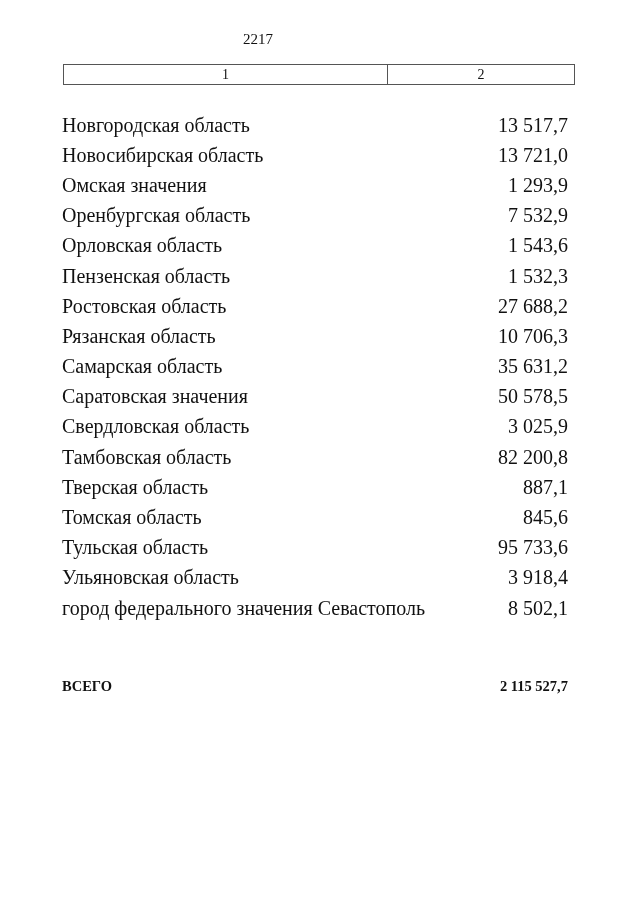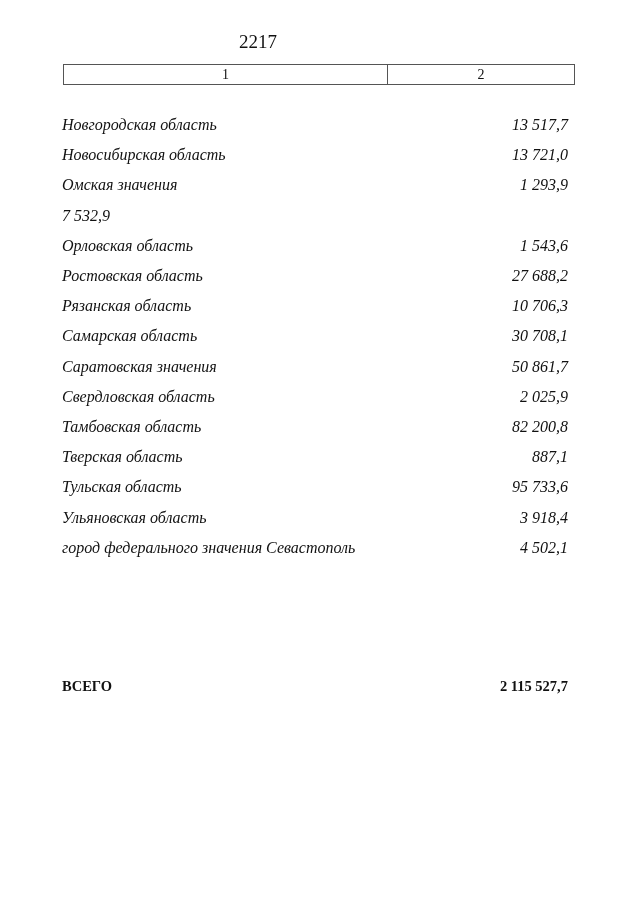--- a/index.html
+++ b/index.html
@@ -14,21 +14,21 @@
       font-family: "Liberation Serif", "DejaVu Serif", serif;
       color: #111111;
       overflow: hidden;
     }
     .page-number {
       position: absolute;
       top: 31px;
       left: 0;
       width: 516px;
       text-align: center;
-      font-size: 19px;
+      font-size: 15px;
     }
     .header-table {
       position: absolute;
       top: 64px;
       left: 63px;
       width: 512px;
       height: 21px;
       display: flex;
       border: 1px solid #555;
       box-sizing: border-box;
@@ -50,22 +50,21 @@
       position: absolute;
       top: 110px;
       left: 62px;
       width: 506px;
     }
     .row {
       display: flex;
       justify-content: space-between;
       align-items: center;
       height: 30.2px;
-      font-size: 16px;
-      font-style: italic;
+      font-size: 20px;
     }
     .row .name {
       white-space: nowrap;
     }
     .row .value {
       white-space: nowrap;
     }
     .total {
       position: absolute;
       top: 678px;
@@ -95,64 +94,73 @@
   </div>
   <div class="row">
     <span class="name">Новосибирская область</span>
     <span class="value">13 721,0</span>
   </div>
   <div class="row">
     <span class="name">Омская значения</span>
     <span class="value">1 293,9</span>
   </div>
   <div class="row">
+    <span class="name">Оренбургская область</span>
     <span class="value">7 532,9</span>
   </div>
   <div class="row">
     <span class="name">Орловская область</span>
     <span class="value">1 543,6</span>
+  </div>
+  <div class="row">
+    <span class="name">Пензенская область</span>
+    <span class="value">1 532,3</span>
   </div>
   <div class="row">
     <span class="name">Ростовская область</span>
     <span class="value">27 688,2</span>
   </div>
   <div class="row">
     <span class="name">Рязанская область</span>
     <span class="value">10 706,3</span>
   </div>
   <div class="row">
     <span class="name">Самарская область</span>
-    <span class="value">30 708,1</span>
+    <span class="value">35 631,2</span>
   </div>
   <div class="row">
     <span class="name">Саратовская значения</span>
-    <span class="value">50 861,7</span>
+    <span class="value">50 578,5</span>
   </div>
   <div class="row">
     <span class="name">Свердловская область</span>
-    <span class="value">2 025,9</span>
+    <span class="value">3 025,9</span>
   </div>
   <div class="row">
     <span class="name">Тамбовская область</span>
     <span class="value">82 200,8</span>
   </div>
   <div class="row">
     <span class="name">Тверская область</span>
     <span class="value">887,1</span>
+  </div>
+  <div class="row">
+    <span class="name">Томская область</span>
+    <span class="value">845,6</span>
   </div>
   <div class="row">
     <span class="name">Тульская область</span>
     <span class="value">95 733,6</span>
   </div>
   <div class="row">
     <span class="name">Ульяновская область</span>
     <span class="value">3 918,4</span>
   </div>
   <div class="row">
     <span class="name">город федерального значения Севастополь</span>
-    <span class="value">4 502,1</span>
+    <span class="value">8 502,1</span>
   </div>
 </div>
 
 <div class="total">
   <span>ВСЕГО</span>
   <span>2 115 527,7</span>
 </div>
 
 </body></html>

